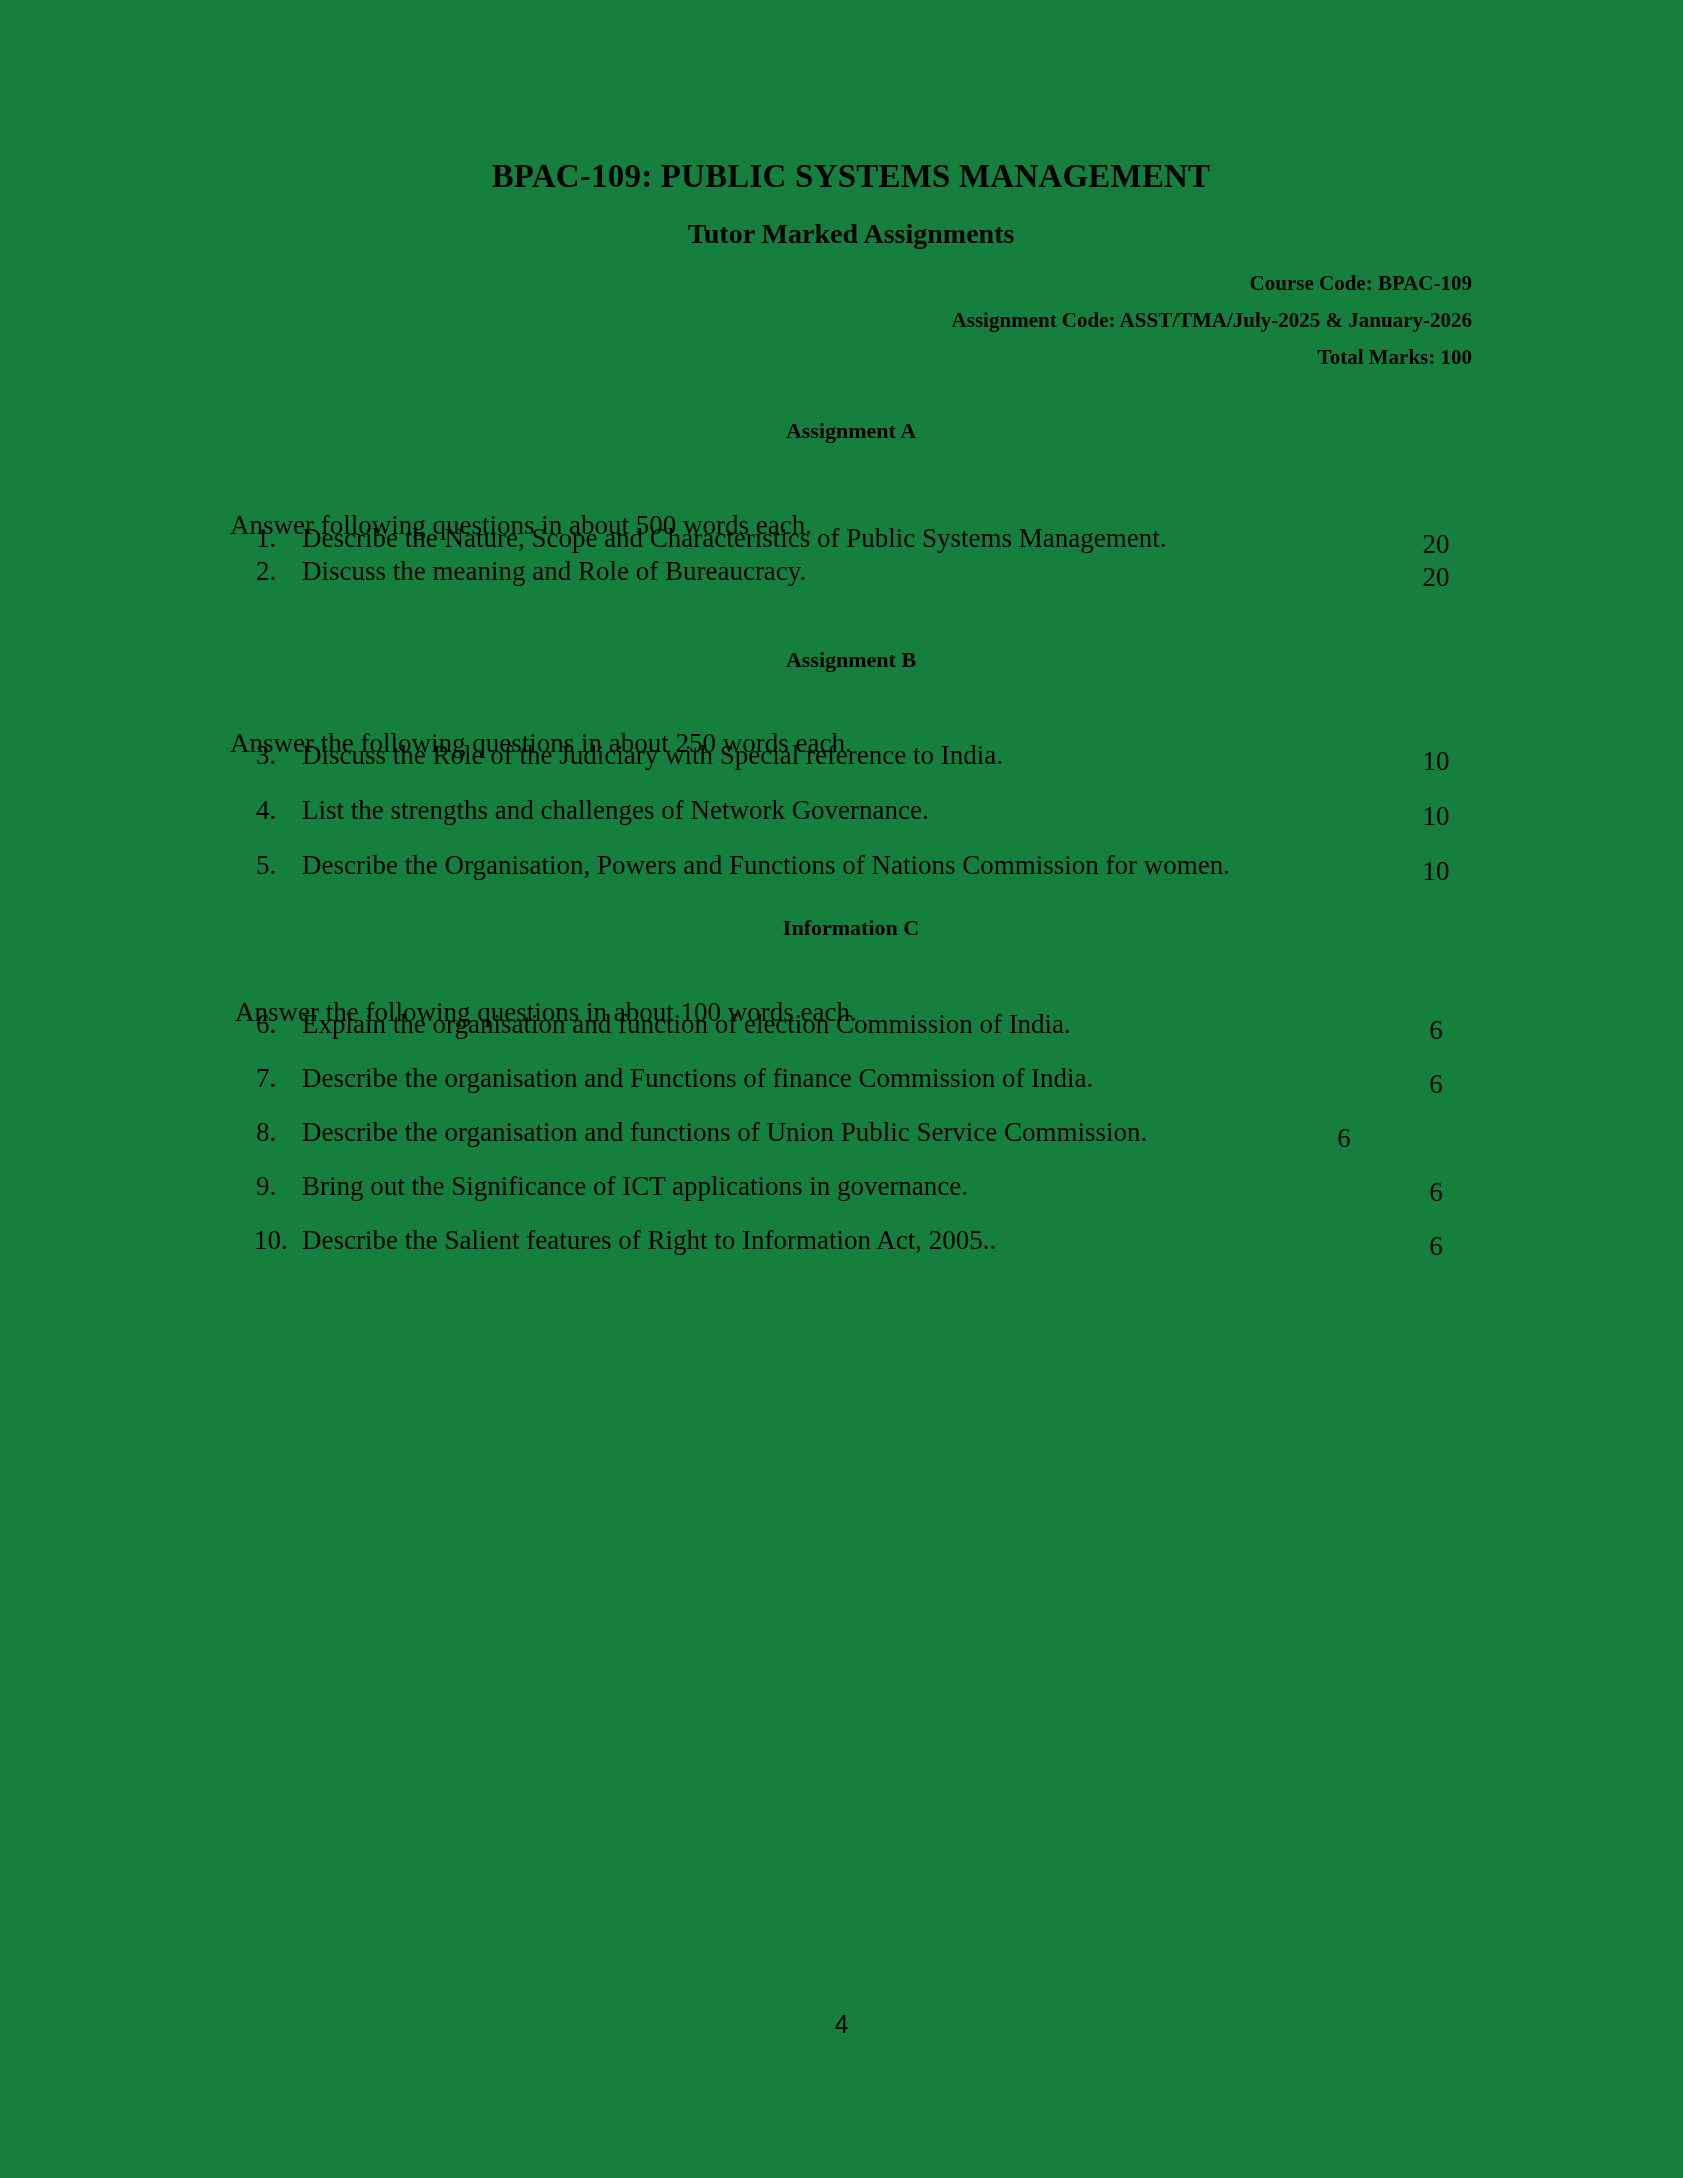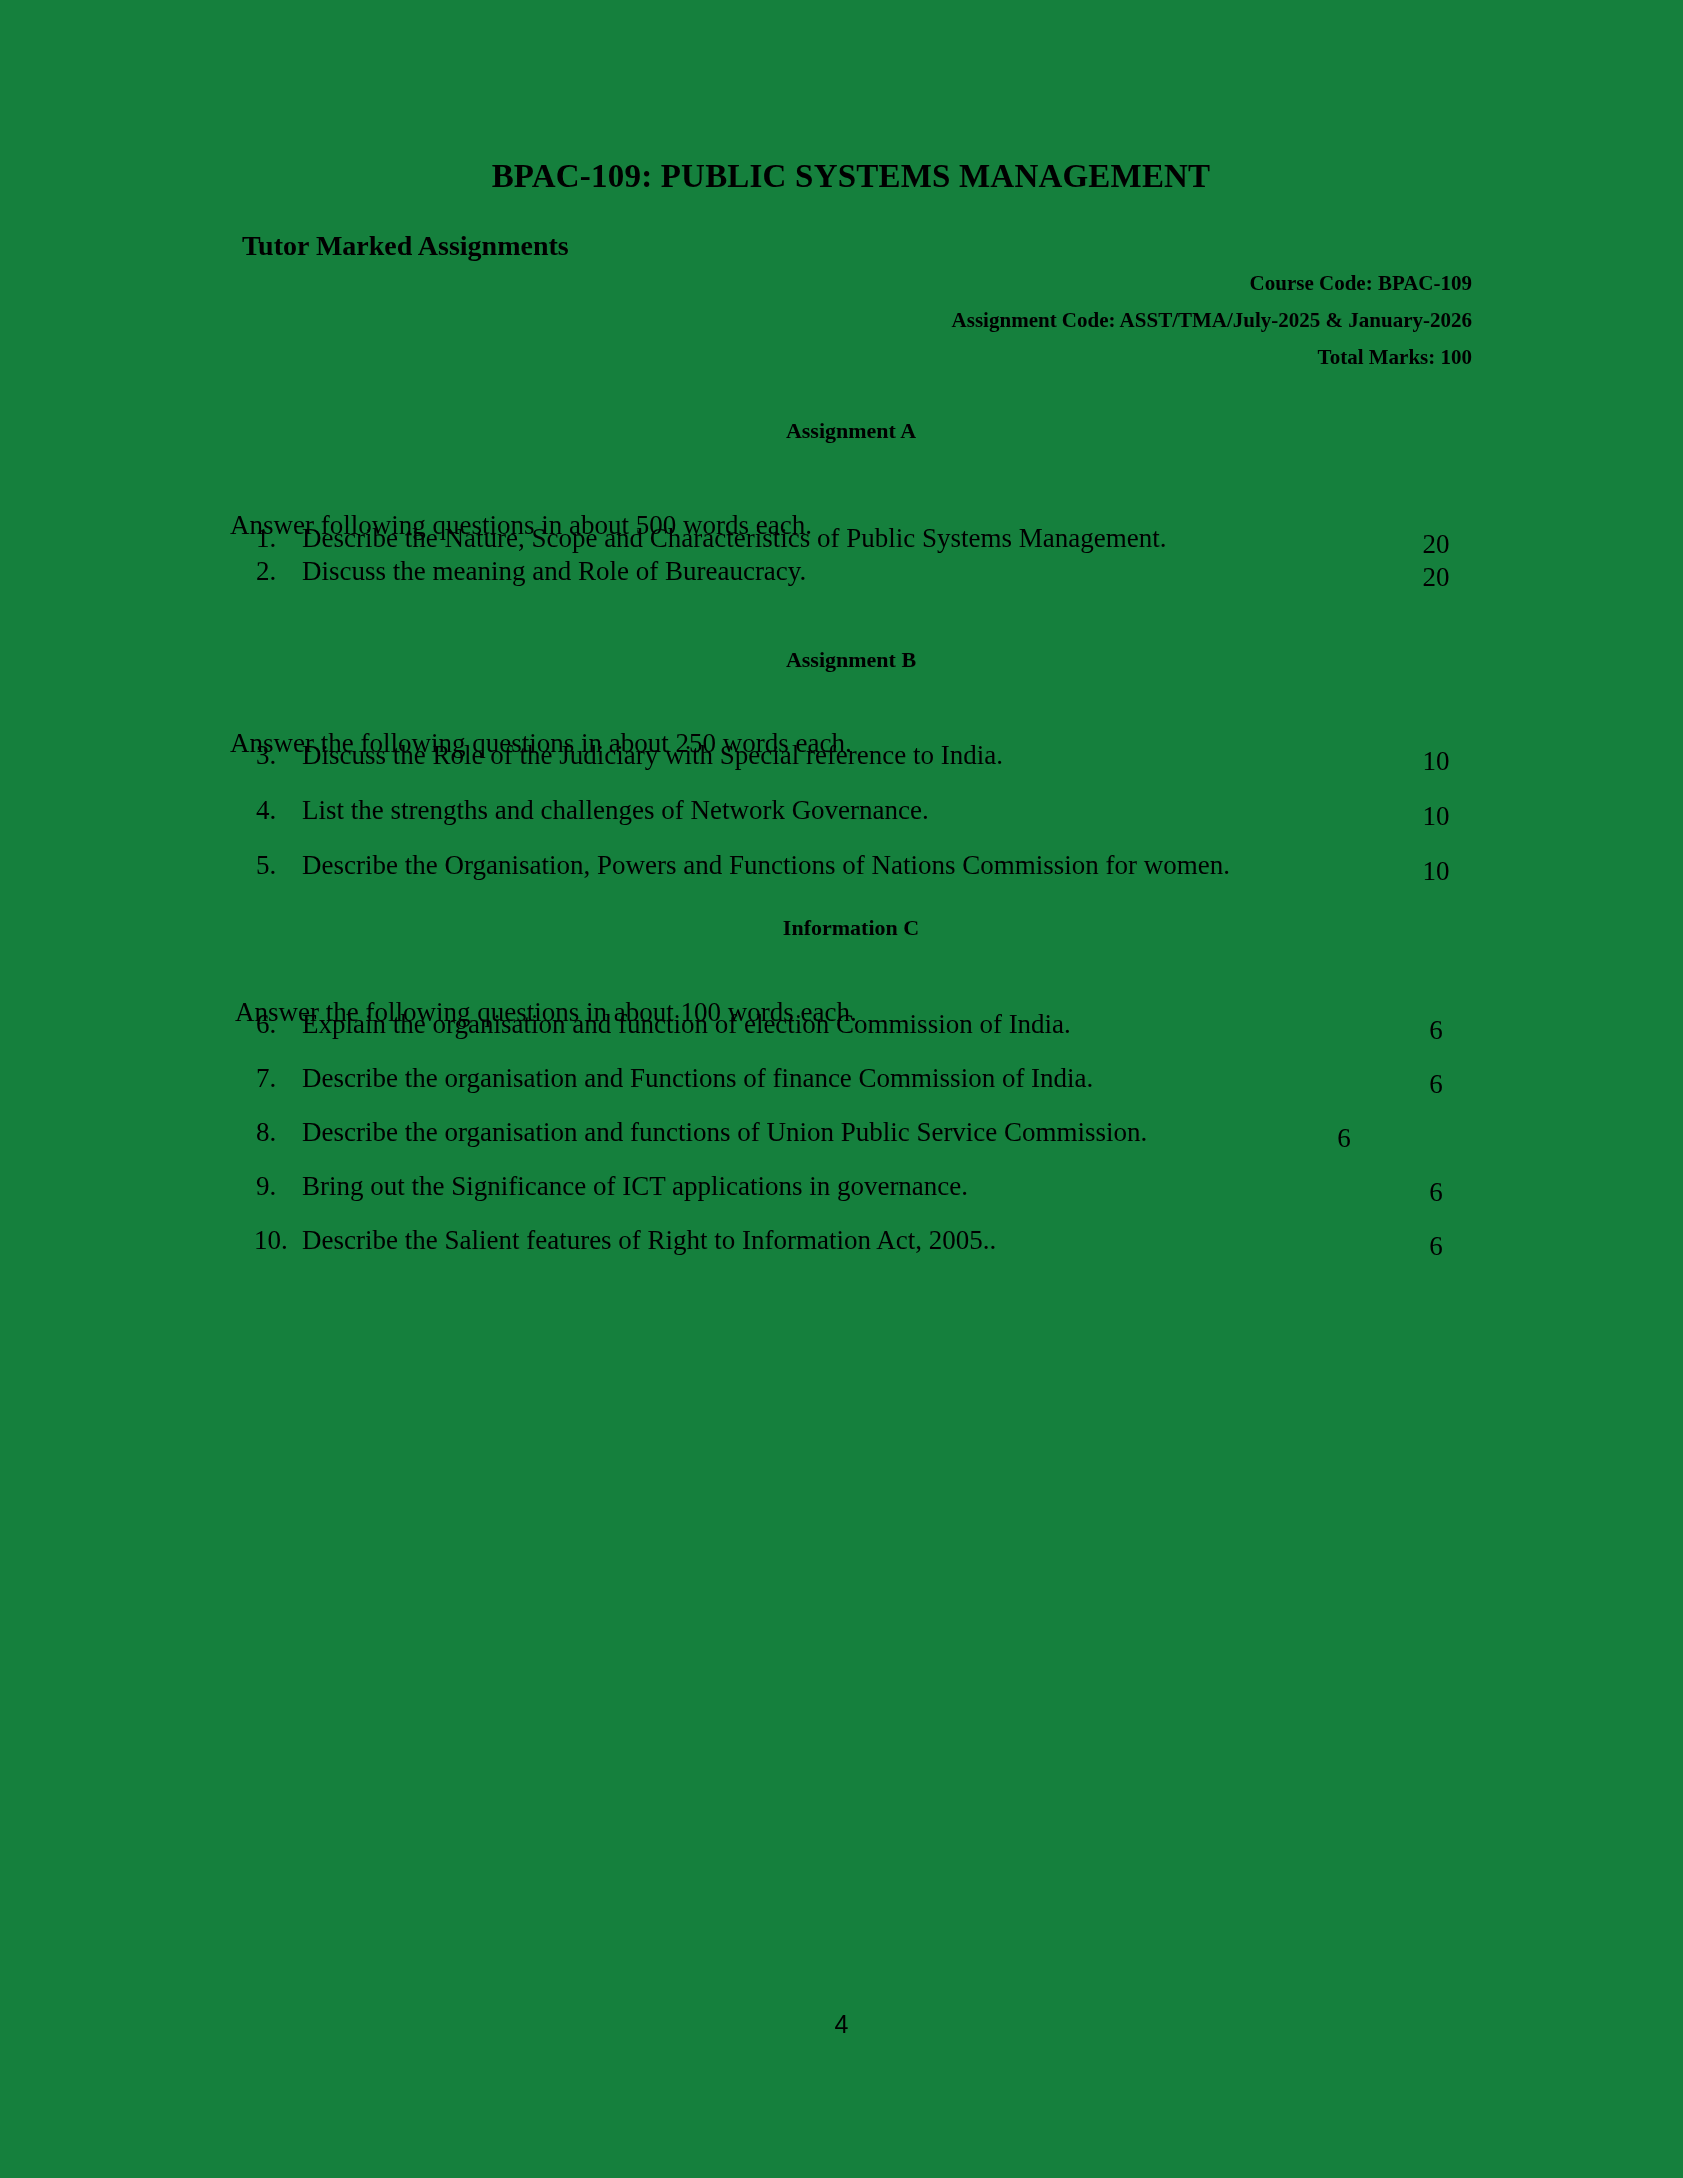--- a/index.html
+++ b/index.html
@@ -38,22 +38,22 @@
     text-align: center;
     font-weight: bold;
     font-size: 33px;
     letter-spacing: 0.2px;
     position: absolute;
     left: 0;
     top: 158px;
     width: 1242px;
   }
   .doc-subtitle {
-    margin: 12px;
-    text-align: left;
+    margin: 0;
+    text-align: center;
     font-weight: bold;
     font-size: 28px;
     position: absolute;
     left: 0;
     top: 218px;
     width: 1242px;
   }
 
   .meta-block {
     position: absolute;

